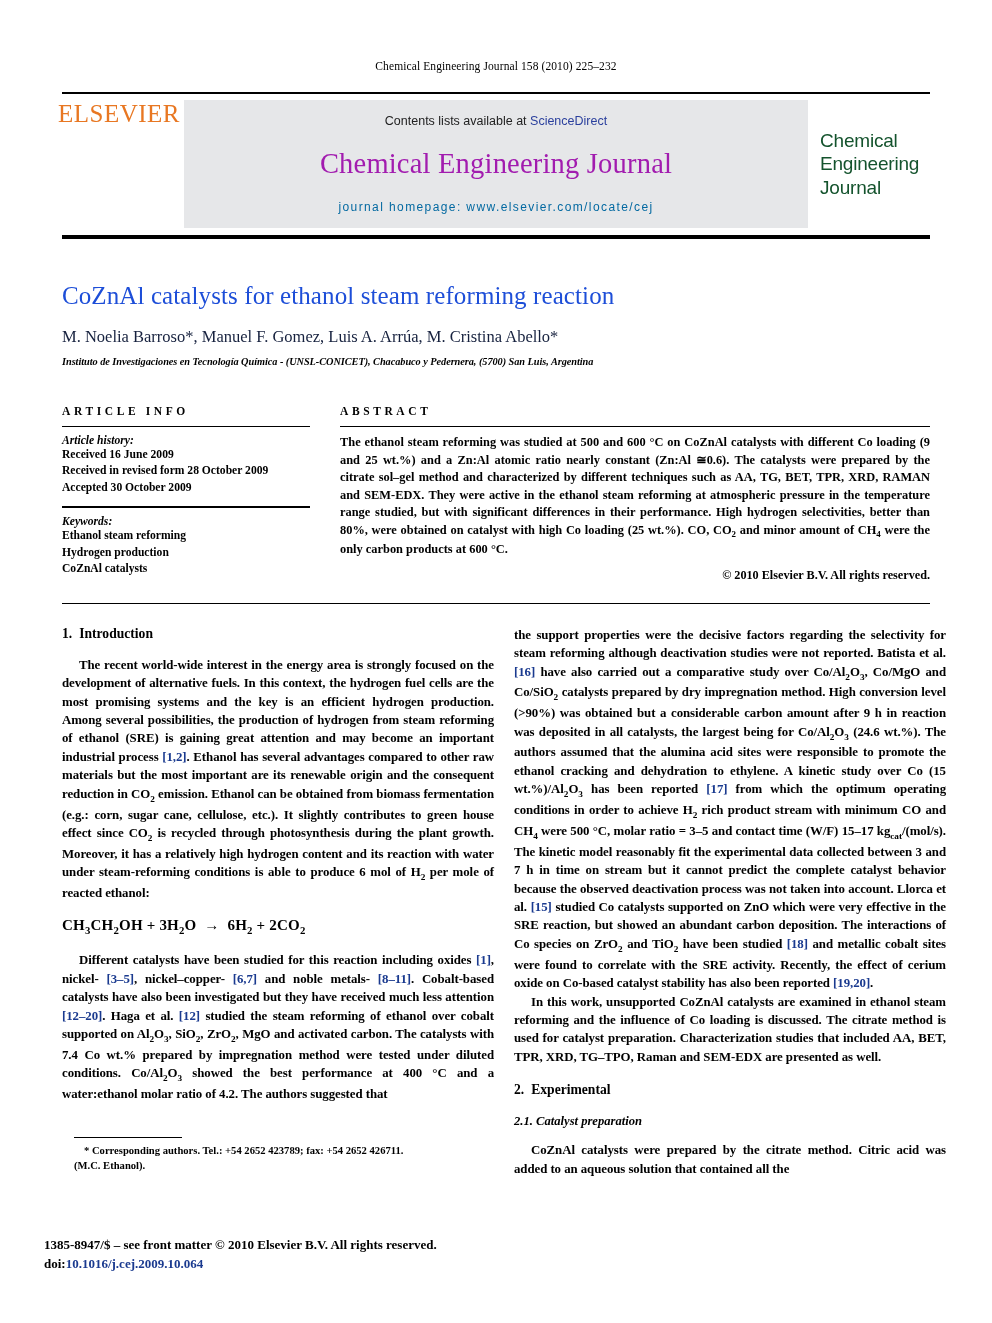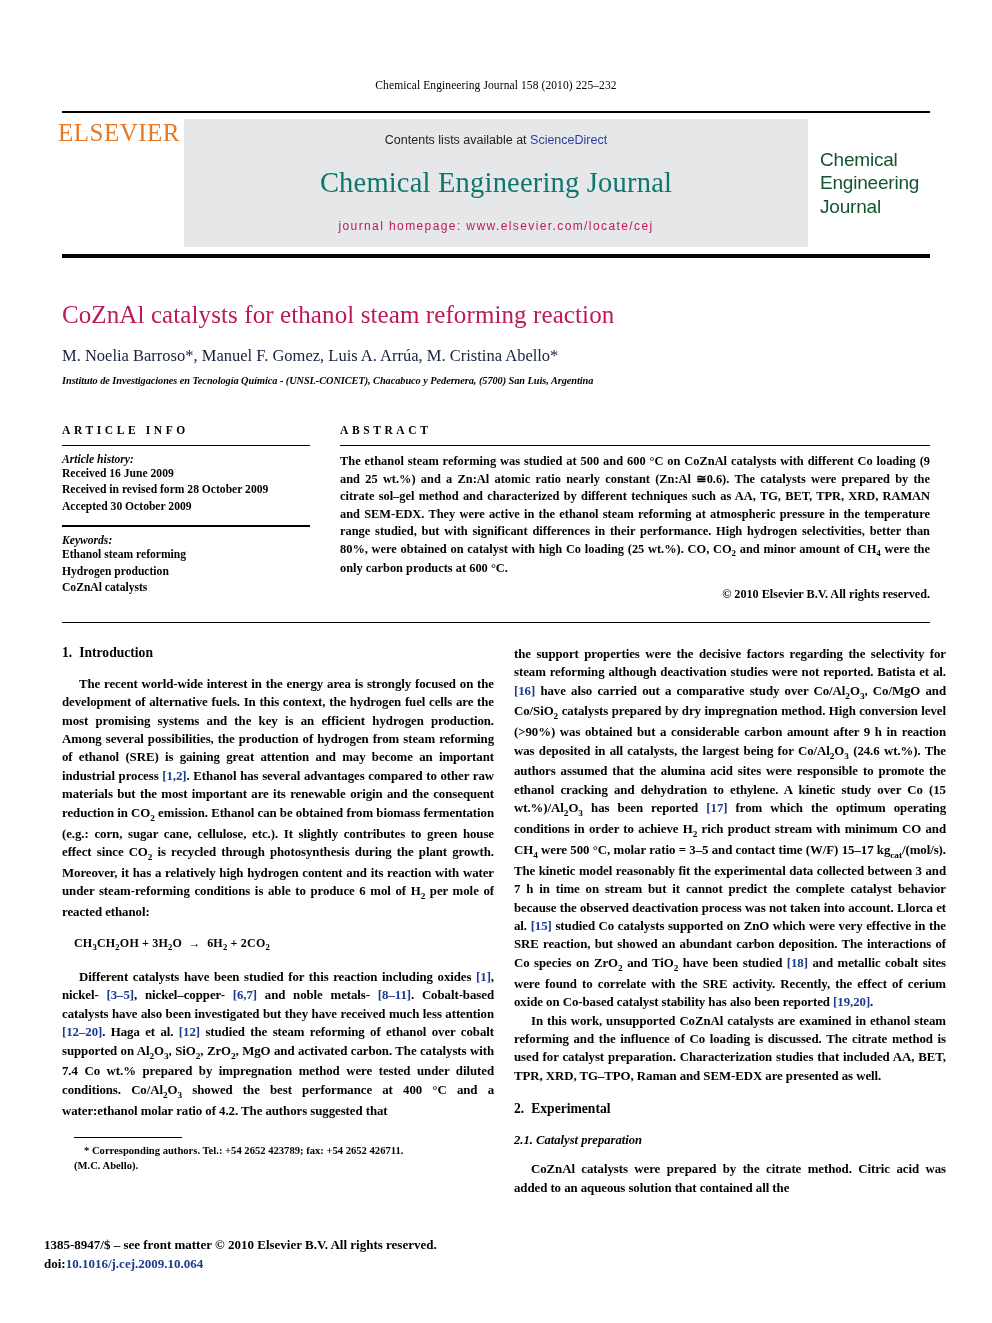--- a/index.html
+++ b/index.html
@@ -18,21 +18,21 @@
     position: relative;
     width: 992px;
     height: 1323px;
     padding: 0 62px;
   }
 
   
   .running-head {
     text-align: center;
     font-size: 11.5px;
-    padding-top: 79px;
+    padding-top: 60px;
     letter-spacing: 0.1px;
   }
 
   
   .masthead {
     margin-top: 20px;
     border-top: 2.5px solid #000;
     padding-top: 0;
   }
   .masthead-inner {
@@ -73,28 +73,28 @@
   }
   .contents-line {
     font-family: "Liberation Sans", sans-serif;
     font-size: 12.5px;
     color: #222;
   }
   .contents-line .sd { color: #2a3f9d; }
   .journal-name {
     font-family: "Liberation Serif", serif;
     font-size: 28.5px;
-    color: #0f766e;
+    color: #a21caf;
     letter-spacing: 0.2px;
   }
   .homepage-line {
     font-family: "Liberation Sans", sans-serif;
     font-size: 12px;
     letter-spacing: 1.4px;
-    color: #be185d;
+    color: #0369a1;
   }
 
   .cover-thumb {
     width: 122px;
     flex: 0 0 122px;
     display: flex;
     flex-direction: column;
     justify-content: center;
     padding-left: 12px;
   }
@@ -109,21 +109,21 @@
   .masthead-rule {
     border-top: 4px solid #000;
     margin-top: 7px;
   }
 
   
   .title-block { margin-top: 42px; }
   .art-title {
     font-size: 25px;
     font-weight: 400;
-    color: #be185d;
+    color: #1d4ed8;
     line-height: 1.22;
     margin: 0;
     letter-spacing: 0.1px;
   }
   .authors {
     font-size: 16.5px;
     color: #16213e;
     margin-top: 14px;
     line-height: 1.3;
   }
@@ -195,23 +195,23 @@
     font-size: 12.85px;
     line-height: 1.435;
     text-align: justify;
     margin: 0;
     text-indent: 17px;
     font-weight: bold;
     letter-spacing: -0.06px;
   }
   p.para.cont { text-indent: 0; }
   p.eq {
-    font-size: 12px;
-    font-weight: bold;
-    margin: 15px 0 15px 12px;
+    font-size: 15px;
+    font-weight: bold;
+    margin: 15px 0 15px 0;
     text-indent: 0;
     letter-spacing: 0.2px;
   }
   .ref { color: #1a3a8f; }
   sub { font-size: 0.72em; }
 
   
   .footnote-zone {
     position: absolute;
     left: 62px;
@@ -352,21 +352,21 @@
         <span class="num">2.1.</span>&nbsp;<span>Catalyst preparation</span>
       </h3>
 
       <p class="para">CoZnAl catalysts were prepared by the citrate method. Citric acid was added to an aqueous solution that contained all the</p>
     </div>
   </div>
 
   <div class="footnote-zone">
     <div class="fn-rule"></div>
     <div class="fn">* Corresponding authors. Tel.: +54 2652 423789; fax: +54 2652 426711.</div>
-    <div class="fn noind">(M.C. Abello).</div>
+    <div class="fn noind">(M.C. Ethanol).</div>
   </div>
 
   <div class="issn-block">
     <div>1385-8947/$ – see front matter © 2010 Elsevier B.V. All rights reserved.</div>
     <div><span>doi:</span><span class="doi-link">10.1016/j.cej.2009.10.064</span></div>
   </div>
 
 </div>
 
 </body></html>

